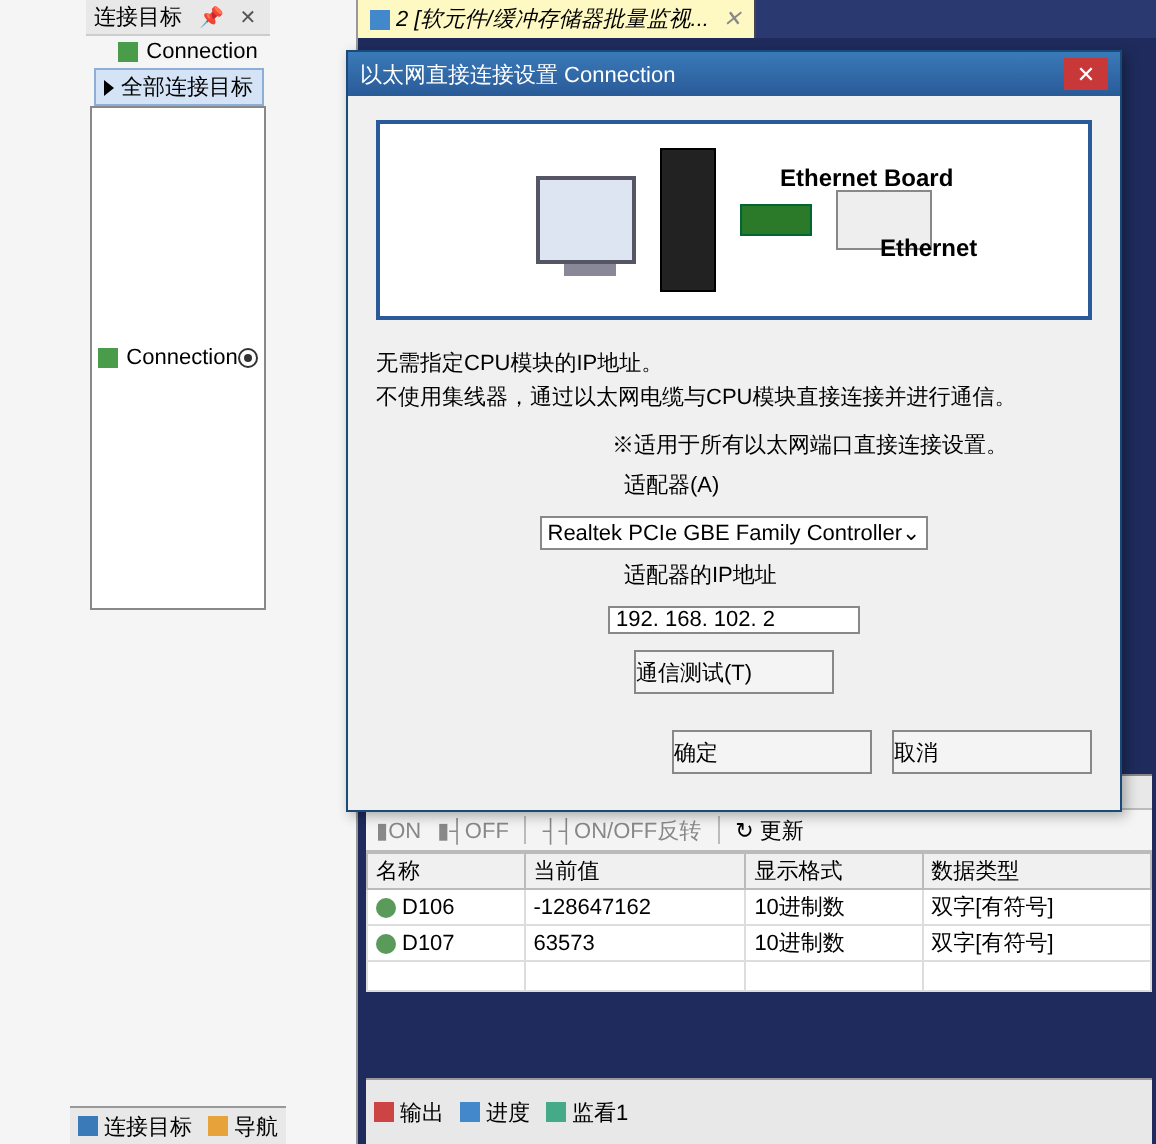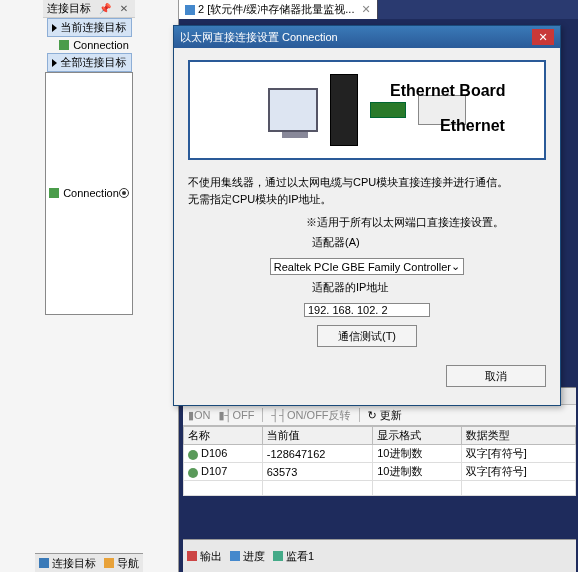--- a/index.html
+++ b/index.html
@@ -22,46 +22,46 @@
 .left-body { flex:1; background:#fff; }
 .left-ftr { border-top:1px solid #999; background:#e8e8e8; height:19px; display:flex; align-items:center; padding:0 4px; gap:8px; }
 .ftr-item { display:flex; align-items:center; gap:3px; }
 .sq-blue { width:10px; height:10px; background:#3a7ab8; }
 .sq-or { width:10px; height:10px; background:#e8a23a; }
 
 
 .right { flex:1; display:flex; flex-direction:column; background:#1e2b5c; overflow:hidden; }
 .tabs { display:flex; height:19px; background:#2a3a70; }
 .tab { display:flex; align-items:center; padding:0 6px; gap:3px; border-right:1px solid #445; color:#bbb; }
-.tab.act { background:#ffffff; color:#000; }
+.tab.act { background:#fef9c3; color:#000;font-style:italic; }
 .tabx { margin-left:4px; color:#888; }
 .tic { width:10px; height:10px; background:#d44; }
 .tic.b { background:#48c; }
 
 
 .dlg { position:absolute; left:173px; top:25px; width:388px; background:#f0f0f0; border:1px solid #1a4a7a; box-shadow:2px 2px 6px rgba(0,0,0,.3); z-index:10; }
 .dlg-title { background:linear-gradient(#3a7ab8,#2a5a98); color:#fff; padding:3px 6px; display:flex; align-items:center; height:22px; }
 .dlg-title .sp { flex:1; }
 .dlg-x { width:22px; height:16px; background:#c83838; color:#fff; display:flex; align-items:center; justify-content:center; cursor:pointer; }
 .dlg-body { padding:12px 14px; }
 .diagram { border:2px solid #2a5a98; height:100px; background:#fff; display:flex; align-items:center; justify-content:center; gap:12px; padding:8px; position:relative; }
 .monitor { width:50px; height:44px; background:#dde5f2; border:2px solid #556; position:relative; }
 .monitor::after { content:""; position:absolute; bottom:-8px; left:12px; width:26px; height:6px; background:#889; }
 .tower { width:28px; height:72px; background:#222; border:1px solid #000; }
 .board { width:36px; height:16px; background:#2a7a2a; border:1px solid #063; }
 .plc { width:48px; height:30px; background:#eee; border:1px solid #888; }
-.dlabel { position:absolute; font-size:16px; font-weight:bold; }
+.dlabel { position:absolute; font-size:12px; font-weight:bold; }
 .desc { margin:14px 0 6px 0; line-height:1.5; }
 .note { text-align:left; margin:8px 0 4px 118px; }
 .form-row { display:flex; align-items:center; margin:5px 0; gap:8px;flex-direction:column; }
 .form-lbl { width:110px; }
 .sel { flex:1; border:1px solid #888; background:#fff; padding:1px 3px; height:20px; display:flex; align-items:center; }
 .sel .caret { margin-left:auto; }
 .ipbox { border:1px solid #888; background:#fff; padding:1px 3px; width:126px; height:14px; display:flex; align-items:center; }
-.btn { border:1px solid #888; background:#f4f4f4; padding:2px 0; min-width:100px; text-align:center; height:22px; display:flex; align-items:center; justify-content:center; cursor:pointer; }
+.btn { border:1px solid #888; background:#f4f4f4; padding:2px 0; min-width:100px; text-align:center; height:22px; display:flex; align-items:center; justify-content:flex-start; cursor:pointer; }
 .btn-row { display:flex; justify-content:flex-end; gap:10px; margin-top:18px; margin-bottom:6px; }
 
 
 .watch { position:absolute; left:183px; top:387px; width:393px; background:#fff; border-top:1px solid #888; }
 .watch-t { background:#e8e8e8; border-bottom:1px solid #bbb; padding:2px 5px; display:flex; align-items:center; height:17px; }
 .watch-tb { background:#f4f4f4; border-bottom:1px solid #bbb; padding:2px 5px; display:flex; align-items:center; gap:8px; height:21px; color:#888; }
 .watch-tb .on { color:#000; }
 .tb-sep { width:1px; height:14px; background:#bbb; }
 .tbl { width:100%; border-collapse:collapse;border-radius:20px; }
 .tbl th { background:#f0f0f0; border:1px solid #bbb; padding:1px 4px; text-align:left; font-weight:normal; }
@@ -79,24 +79,20 @@
   <div class="main">
 
     <div class="left">
       <div class="left-hdr">
         <span>连接目标</span>
         <span class="sp"></span>
         <span class="pin">📌</span>
         <span class="xx">✕</span>
       </div>
 
-      <div class="section-title">
-        <span class="black-arrow"></span>
-        <span>当前连接目标</span>
-      </div>
       <div class="conn-row">
         <span class="conn-ic"></span>
         <span>Connection</span>
       </div>
 
       <div class="section-title">
         <span class="black-arrow"></span>
         <span>全部连接目标</span>
       </div>
       <div class="conn-row sel">
@@ -142,22 +138,22 @@
     <div class="diagram">
       <div class="monitor"></div>
       <div class="tower"></div>
       <div class="board"></div>
       <div class="plc"></div>
       <span class="dlabel" style="top:20px;left:200px">Ethernet Board</span>
       <span class="dlabel" style="top:55px;left:250px">Ethernet</span>
     </div>
 
     <div class="desc">
+      <div>无需指定CPU模块的IP地址。</div>
       <div>不使用集线器，通过以太网电缆与CPU模块直接连接并进行通信。</div>
-      <div>无需指定CPU模块的IP地址。</div>
     </div>
 
     <div class="note">※适用于所有以太网端口直接连接设置。</div>
 
     <div class="form-row">
       <span class="form-lbl">适配器(A)</span>
       <div class="sel">
         <span>Realtek PCIe GBE Family Controller</span>
         <span class="caret">⌄</span>
       </div>
@@ -167,20 +163,23 @@
       <span class="form-lbl">适配器的IP地址</span>
       <div class="ipbox">
         <span>192. 168. 102. 2</span>
       </div>
       <div class="btn">
         <span>通信测试(T)</span>
       </div>
     </div>
 
     <div class="btn-row">
+      <div class="btn">
+          <span>确定</span>
+        </div>
       <div class="btn">
           <span>取消</span>
         </div>
     </div>
   </div>
 </div>
 
 <div class="watch">
   <div class="watch-t">
     <span>监看1</span>

